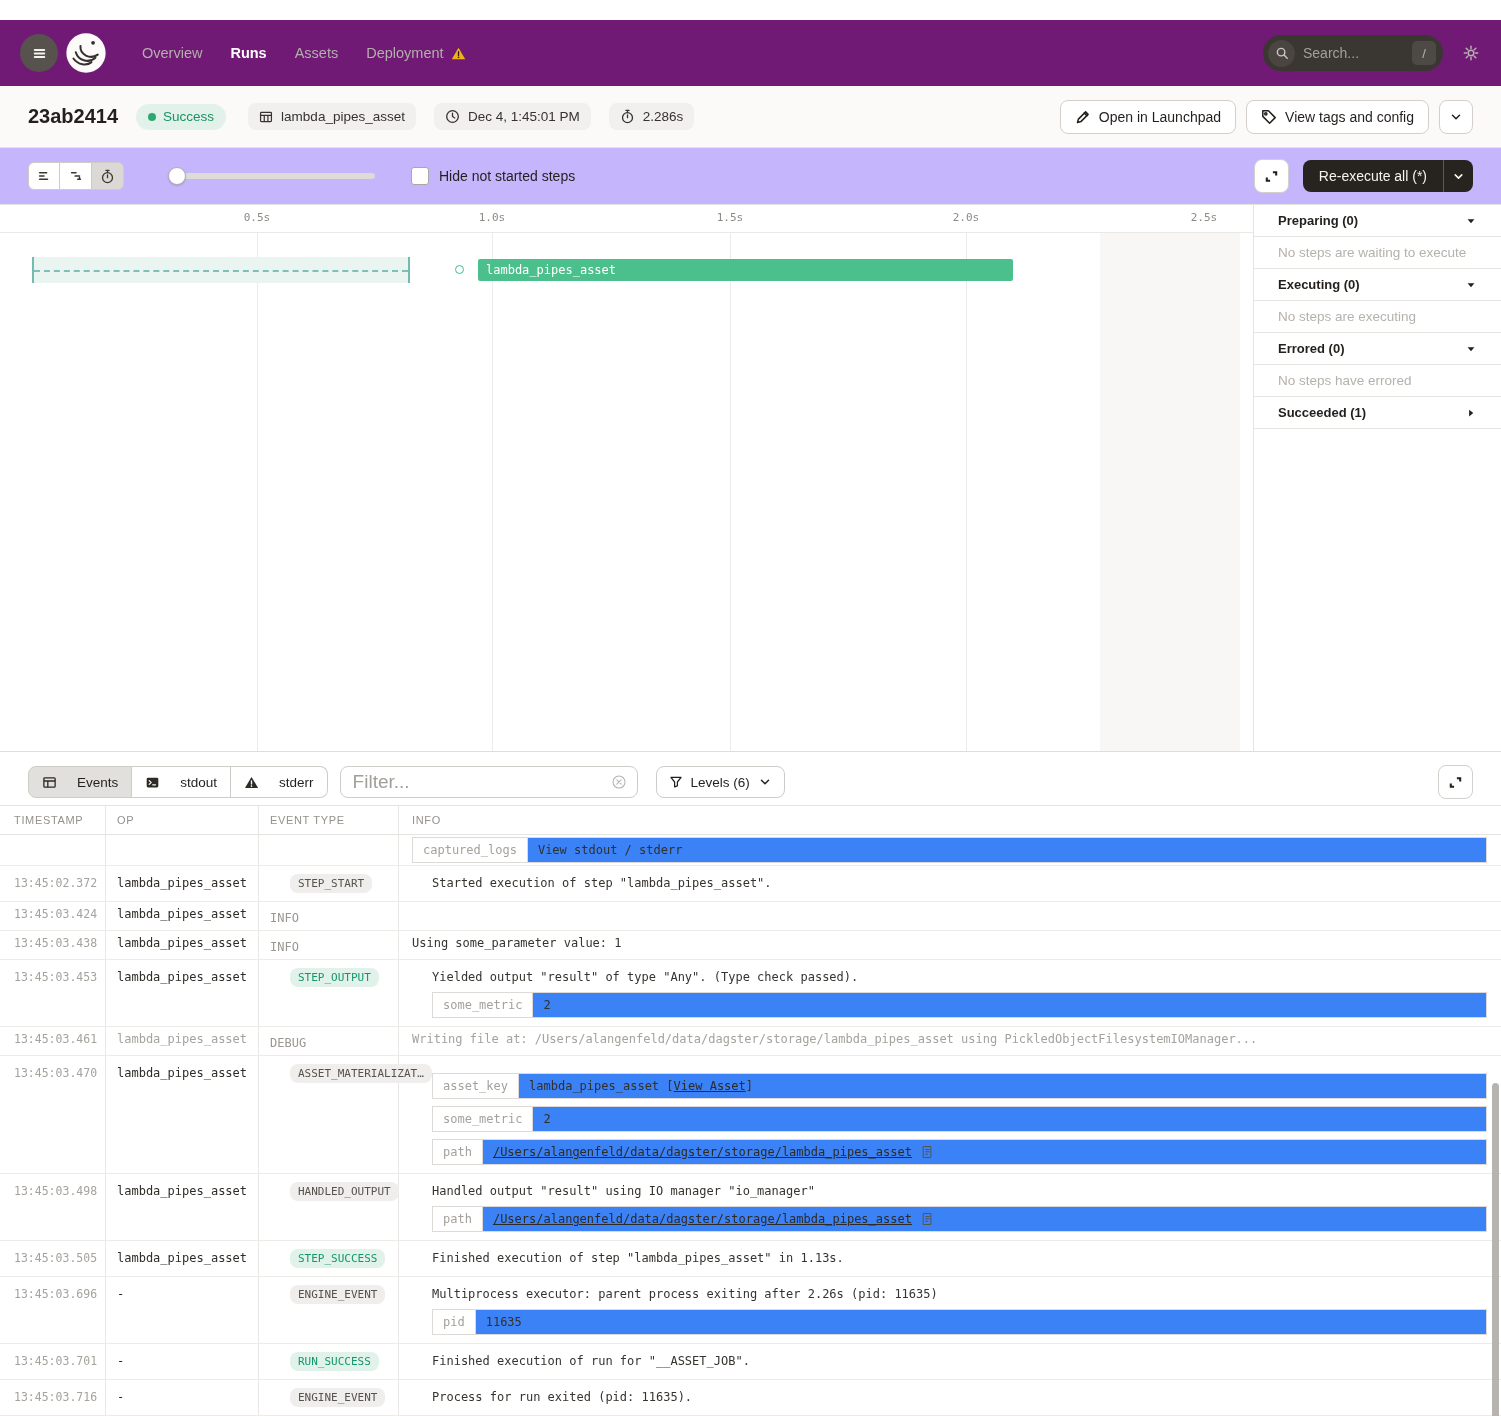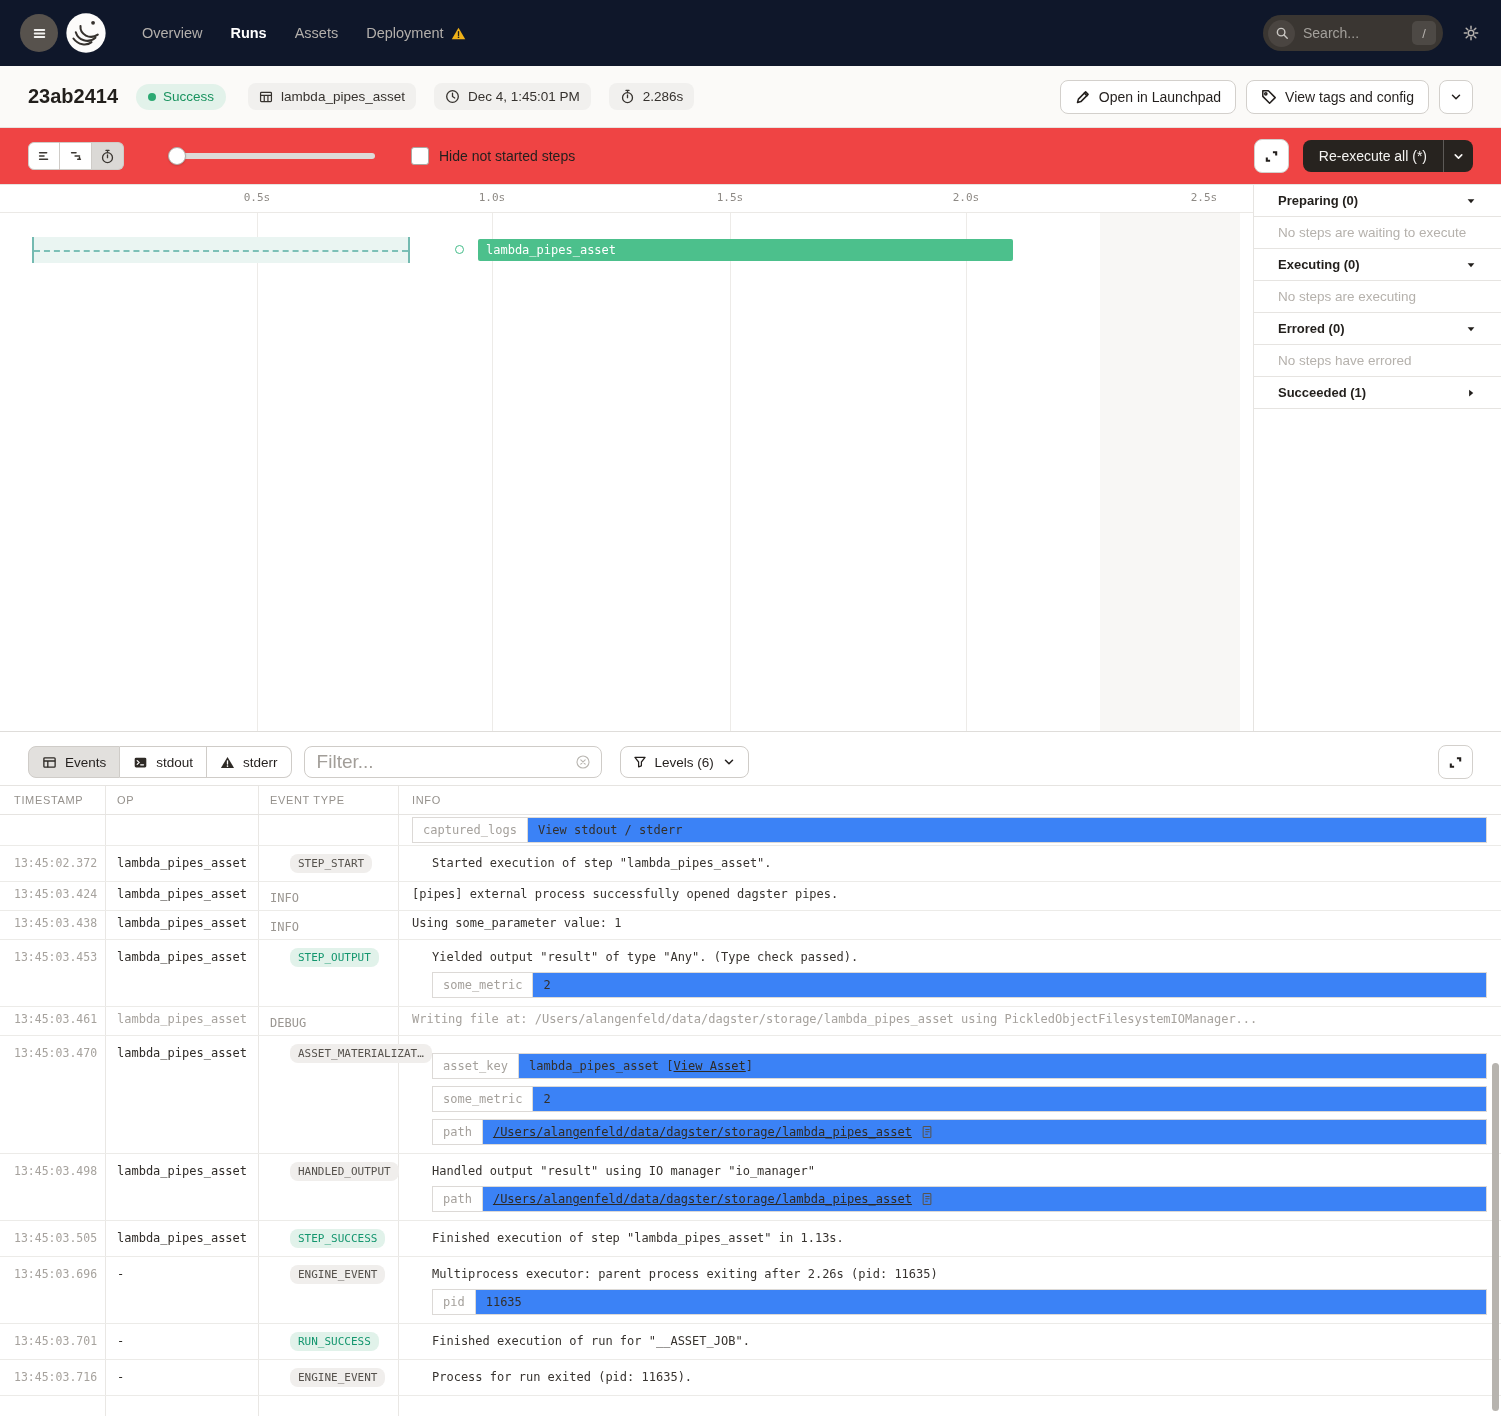--- a/index.html
+++ b/index.html
@@ -1,21 +1,21 @@
 <!DOCTYPE html>
 <html><head>
 <meta charset="utf-8">
 <style>
   html,body{margin:0;padding:0;background:#fff;}
   *{box-sizing:border-box;}
   #app{position:relative;width:1501px;height:1416px;background:#fff;font-family:"Liberation Sans",sans-serif;overflow:hidden;color:#231f1d;}
   .icon svg{display:block;}
 
   
-  .topnav{height:66px;background:#0f172a;display:flex;align-items:center;padding:0 20px;}
+  .topnav{height:66px;background:#701a75;display:flex;align-items:center;padding:0 20px;margin-top:20px;}
   .hamburger{width:38px;height:38px;border-radius:50%;background:#57524d;border:none;display:flex;align-items:center;justify-content:center;cursor:pointer;color:#f3f2f0;flex:0 0 auto;}
   .logo{width:44px;height:44px;margin-left:6px;flex:0 0 auto;}
   .nav-items{display:flex;align-items:center;gap:28px;margin-left:34px;}
   .nav-item{display:flex;align-items:center;gap:7px;font-size:14.5px;color:#b3afab;cursor:pointer;}
   .nav-item.active{color:#fff;font-weight:bold;}
   .nav-right{margin-left:auto;display:flex;align-items:center;gap:18px;}
   .search-pill{width:180px;height:36px;border-radius:18px;background:#3a3632;display:flex;align-items:center;padding:0 7px 0 5px;}
   .search-circle{width:27px;height:27px;border-radius:50%;background:#4a4541;display:flex;align-items:center;justify-content:center;color:#cbc8c4;flex:0 0 auto;}
   .search-input{flex:1;background:transparent;border:none;outline:none;color:#e8e6e3;font-size:14px;padding:0 8px;font-family:"Liberation Sans",sans-serif;min-width:0;}
   .search-input::placeholder{color:#a3a09b;}
@@ -29,21 +29,21 @@
   .status-dot{width:8px;height:8px;border-radius:50%;background:#2ca973;}
   .run-tags{display:flex;align-items:center;gap:18px;margin-left:22px;}
   .tag-pill{display:flex;align-items:center;gap:8px;background:#f1f0ee;border-radius:8px;height:27px;padding:0 11px;font-size:13.5px;color:#36322e;}
   .tag-pill .icon{color:#36322e;}
   .header-actions{margin-left:auto;display:flex;align-items:center;gap:10px;}
   .btn{display:flex;align-items:center;gap:8px;height:34px;padding:0 14px;background:#fff;border:1px solid #d3d0cc;border-radius:8px;font-size:14px;color:#231f1d;cursor:pointer;font-family:"Liberation Sans",sans-serif;}
   .btn .icon{color:#231f1d;}
   .btn.square{padding:0 9px;}
 
   
-  .gantt-toolbar{height:57px;border-bottom:1px solid #e6e4e1;display:flex;align-items:center;padding:0 28px;background:#ef4444;}
+  .gantt-toolbar{height:57px;border-bottom:1px solid #e6e4e1;display:flex;align-items:center;padding:0 28px;background:#c4b5fd;}
   .seg{display:flex;}
   .seg button{width:32px;height:28px;background:#fff;border:1px solid #cfccc8;border-left-width:0;display:flex;align-items:center;justify-content:center;color:#3a3631;cursor:pointer;padding:0;}
   .seg button:first-child{border-left-width:1px;border-radius:6px 0 0 6px;}
   .seg button:last-child{border-radius:0 6px 6px 0;}
   .seg button.sel{background:#dbd9d6;}
   .slider{width:205px;height:6px;border-radius:3px;background:#dddbd8;margin-left:46px;position:relative;cursor:pointer;}
   .knob{position:absolute;left:-2px;top:-6px;width:18px;height:18px;border-radius:50%;background:#fff;border:1px solid #b1ada8;box-shadow:0 1px 2px rgba(0,0,0,.15);}
   .cb-row{display:flex;align-items:center;gap:10px;cursor:pointer;}
   .cb{width:18px;height:18px;border:1.5px solid #aba7a2;border-radius:3px;background:#fff;flex:0 0 auto;}
   .cb-label{font-size:14px;color:#231f1d;}
@@ -77,21 +77,21 @@
   .side-sec-head{height:32px;display:flex;align-items:center;justify-content:space-between;padding:0 24px;border-bottom:1px solid #e6e4e1;font-size:13px;font-weight:bold;color:#221f1c;cursor:pointer;}
   .side-sec-head .icon{color:#221f1c;}
   .side-sec-body{height:32px;display:flex;align-items:center;padding:0 24px;border-bottom:1px solid #e6e4e1;font-size:13.5px;color:#b5b1ac;}
 
   
   .panel-divider{height:8px;border-top:1px solid #dfddda;background:#fff;}
 
   
   .events-toolbar{height:46px;display:flex;align-items:center;padding:0 28px;}
   .tabs{display:flex;}
-  .tab{height:32px;display:flex;align-items:center;gap:8px;padding:0 13px;background:#fff;border:1px solid #cfccc8;border-left-width:0;font-size:13.5px;color:#231f1d;cursor:pointer;}
+  .tab{height:32px;display:flex;align-items:center;gap:20px;padding:0 13px;background:#fff;border:1px solid #cfccc8;border-left-width:0;font-size:13.5px;color:#231f1d;cursor:pointer;}
   .tab:first-child{border-left-width:1px;border-radius:8px 0 0 8px;}
   .tab:last-child{border-radius:0 8px 8px 0;}
   .tab.sel{background:#e2e0dd;}
   .tab .icon{color:#2e2a26;}
   .filter-wrap{margin-left:12px;width:298px;height:32px;border:1px solid #cfccc8;border-radius:8px;display:flex;align-items:center;padding:0 10px;background:#fff;}
   .filter-input{flex:1;border:none;outline:none;font-size:19px;font-family:"Liberation Sans",sans-serif;color:#36322e;min-width:0;background:transparent;}
   .filter-input::placeholder{color:#a29e99;}
   .clear-btn{color:#b9b6b1;background:none;border:none;padding:0;cursor:pointer;}
   .levels-btn{margin-left:18px;height:32px;border:1px solid #cfccc8;border-radius:8px;background:#fff;display:flex;align-items:center;gap:8px;padding:12px 12px;font-size:13.5px;color:#231f1d;cursor:pointer;}
   .events-toolbar .btn.square{margin-left:auto;}
@@ -467,23 +467,20 @@
             <div class="cell col-op">lambda_pipes_asset</div>
             <div class="cell col-et"><span class="badge b-gray">STEP_START</span></div>
             <div class="cell col-info">
               <div class="info-text">Started execution of step "lambda_pipes_asset".</div>
             </div>
           </div>
           <div class="erow sm">
             <div class="cell col-ts">13:45:03.424</div>
             <div class="cell col-op">lambda_pipes_asset</div>
             <div class="cell col-et"><span class="badge b-plain">INFO</span></div>
-            <div class="cell col-info">
-              <div class="info-text">[pipes] external process successfully opened dagster pipes.</div>
-            </div>
           </div>
           <div class="erow sm">
             <div class="cell col-ts">13:45:03.438</div>
             <div class="cell col-op">lambda_pipes_asset</div>
             <div class="cell col-et"><span class="badge b-plain">INFO</span></div>
             <div class="cell col-info">
               <div class="info-text">Using some_parameter value: 1</div>
             </div>
           </div>
           <div class="erow lg">

